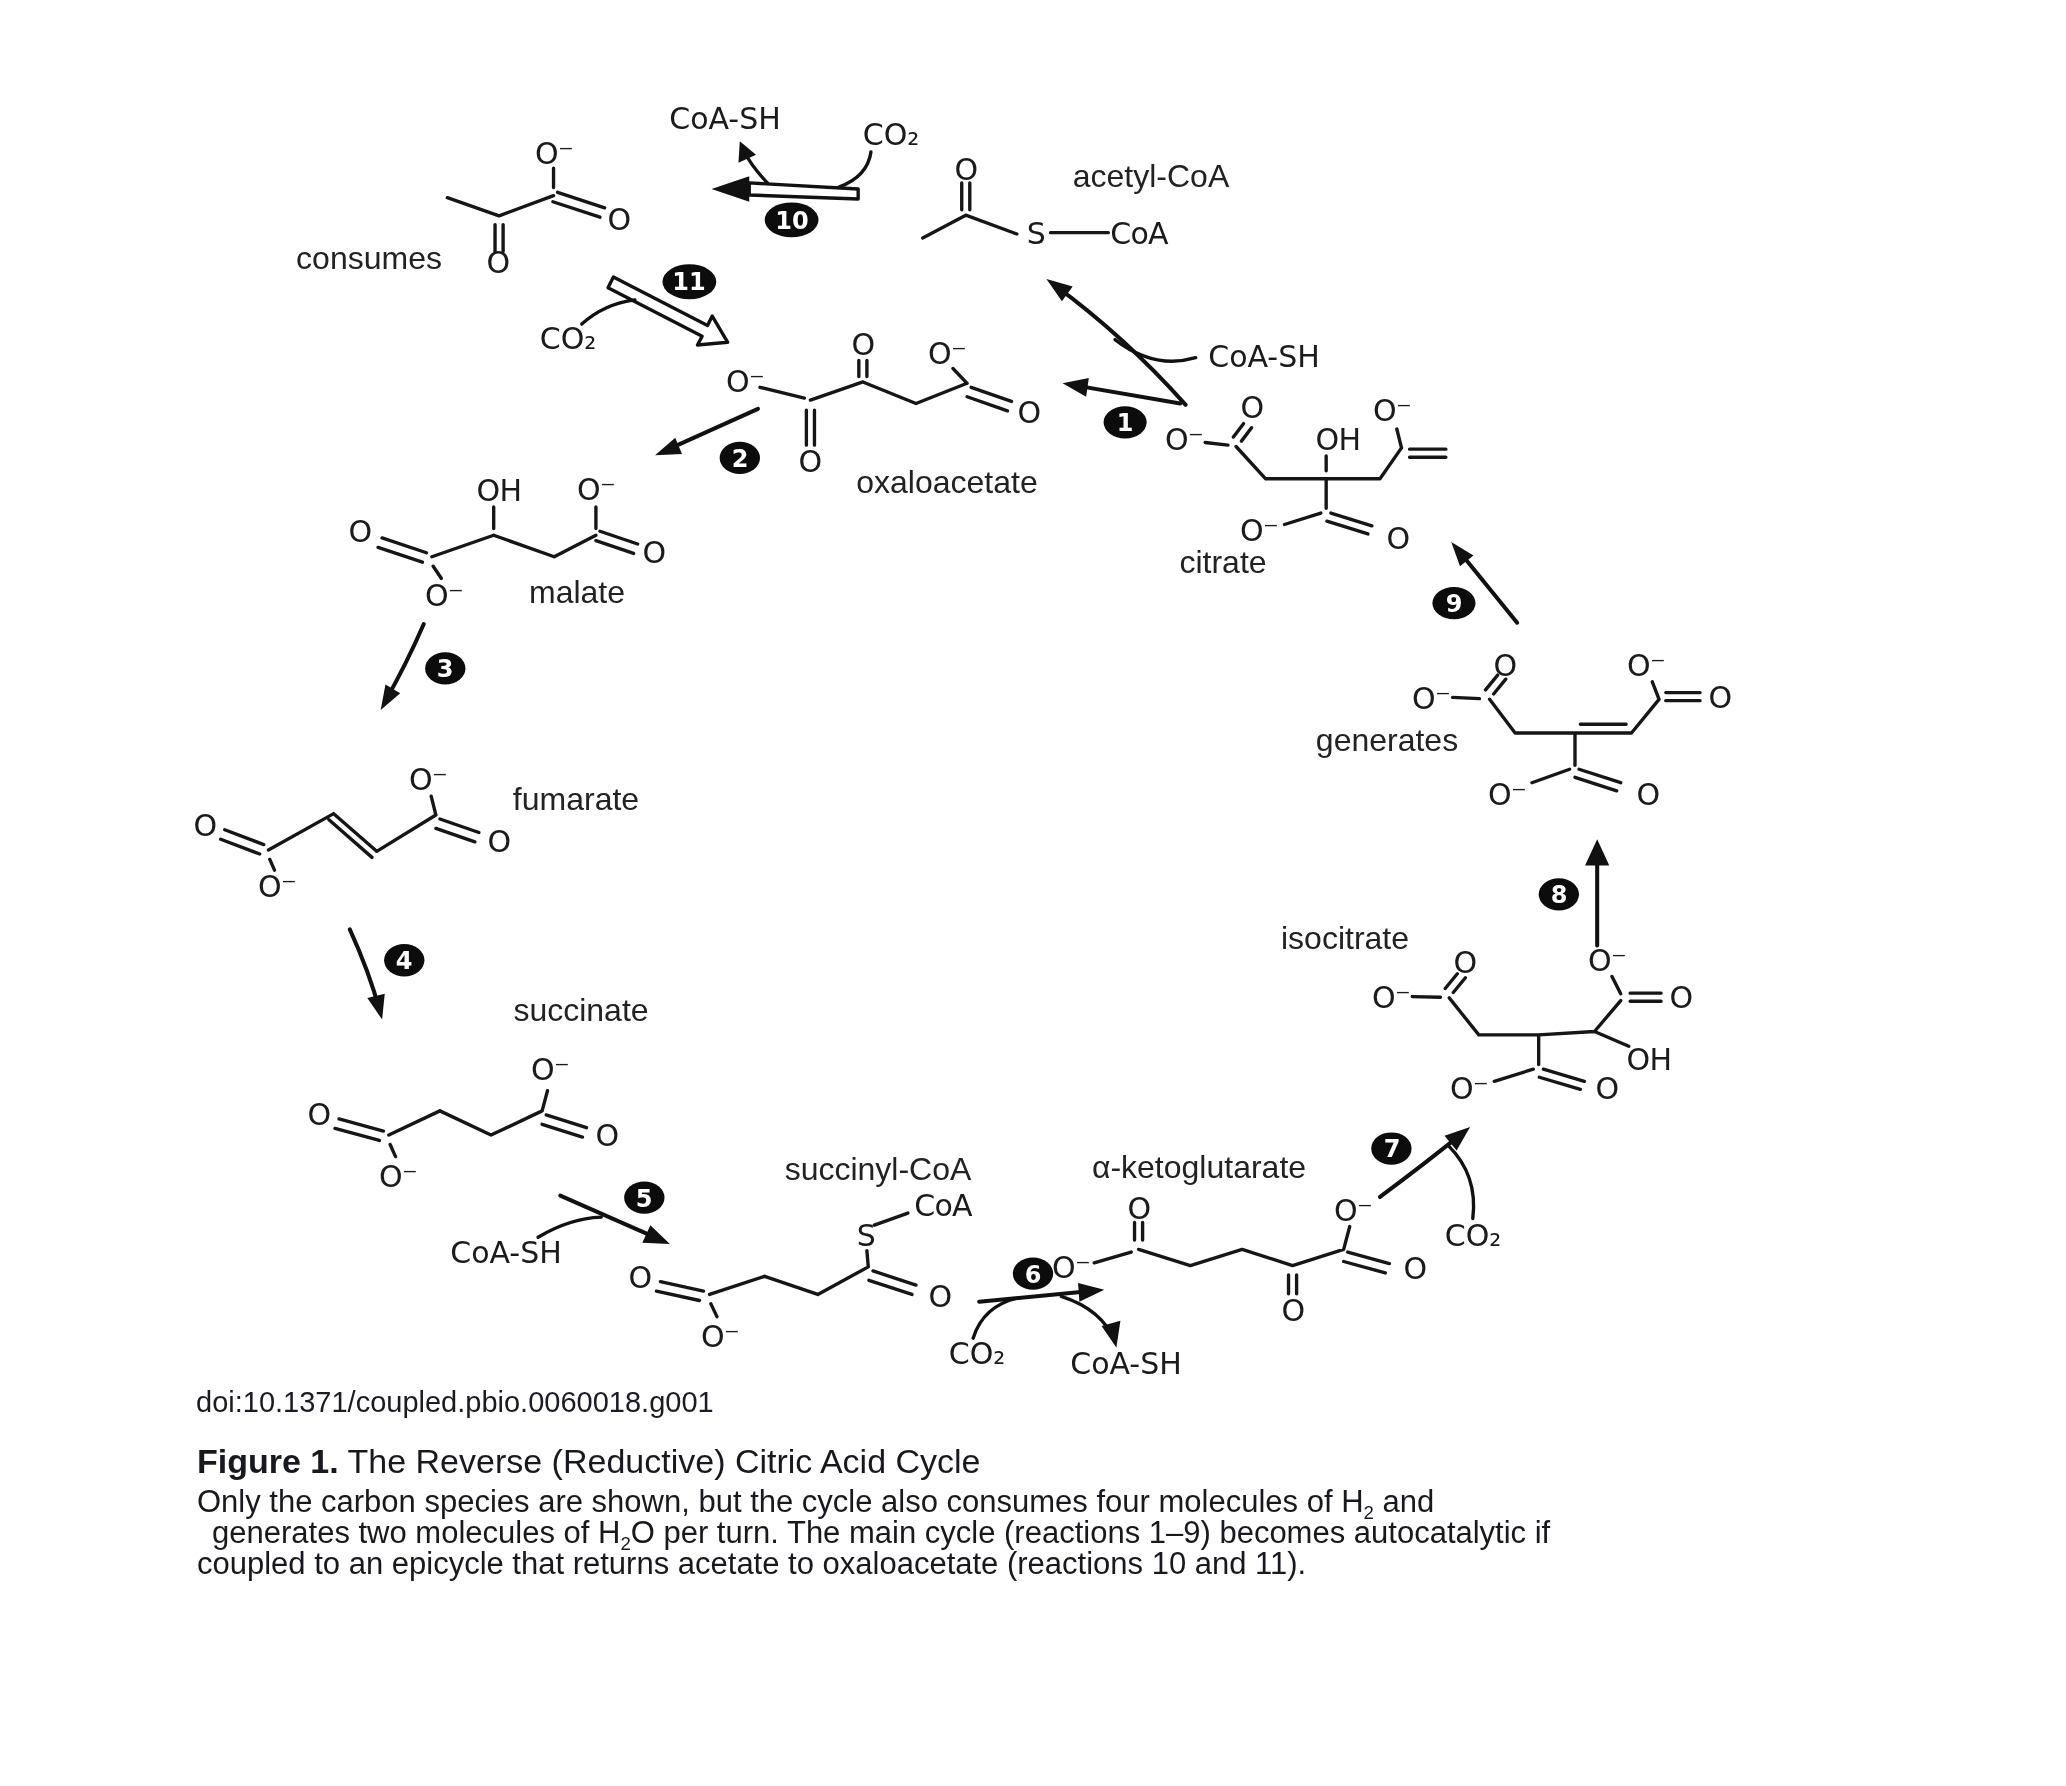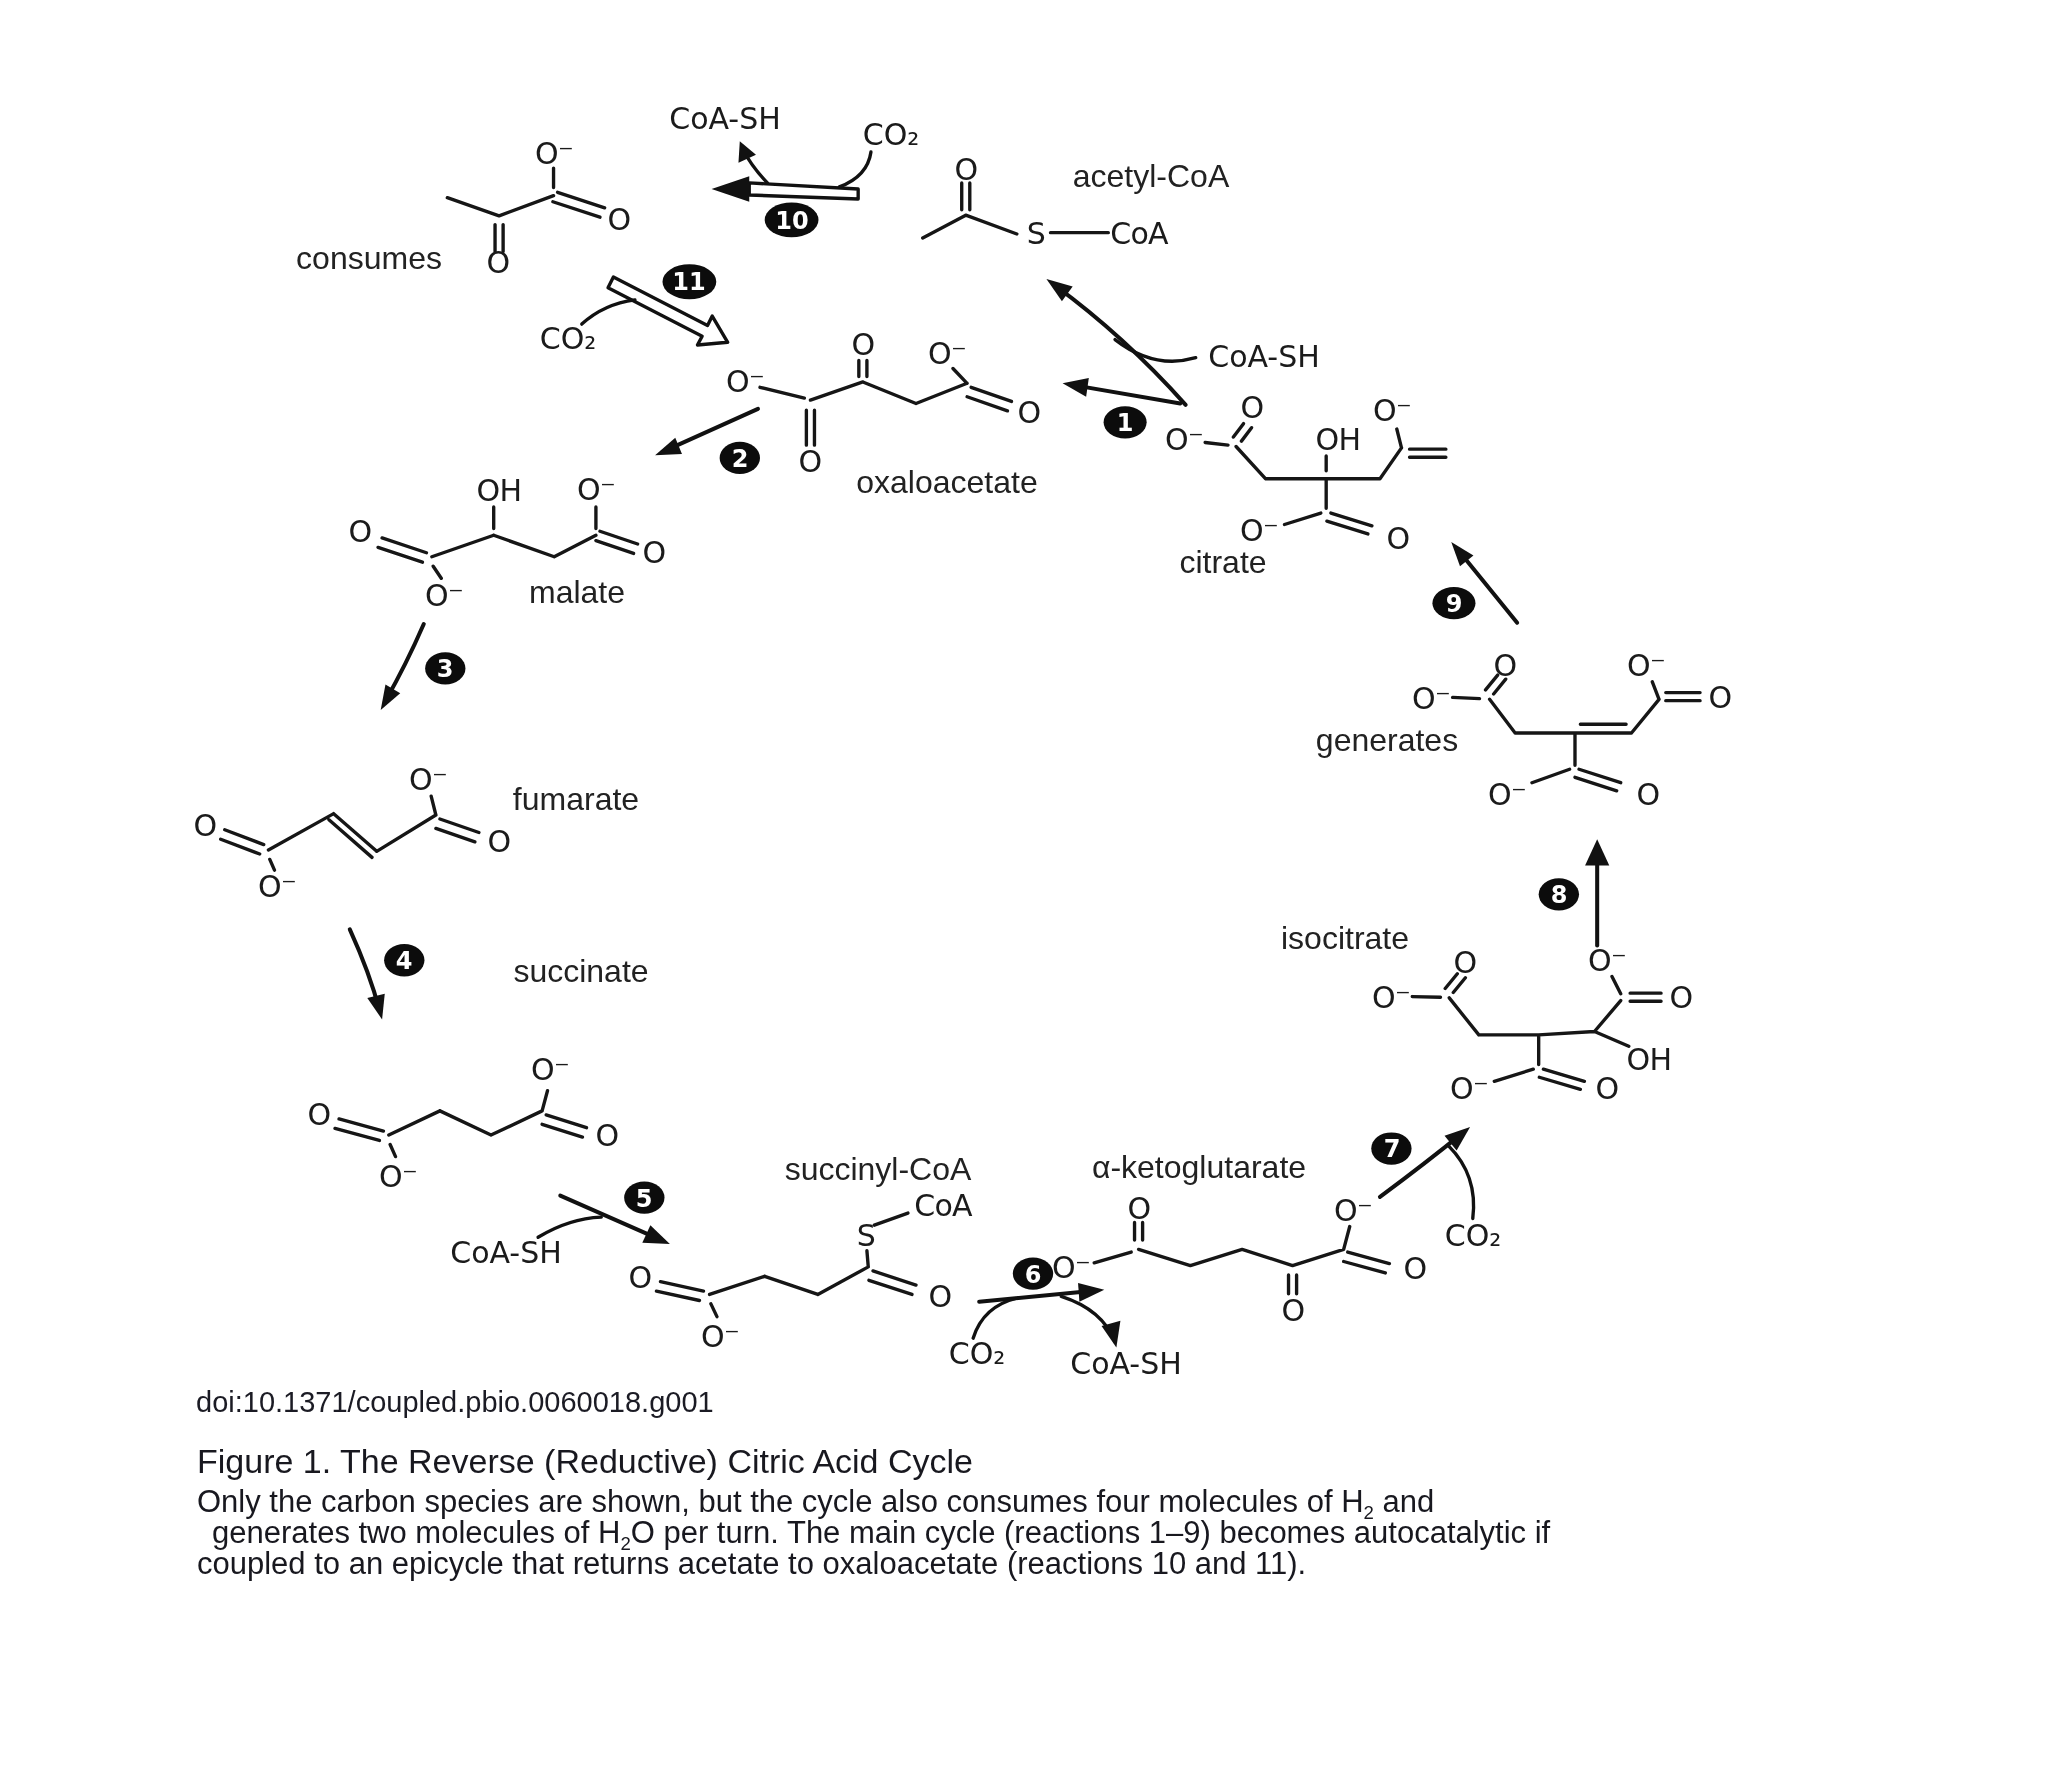--- a/index.html
+++ b/index.html
@@ -14,21 +14,21 @@
   .rnbg{fill:#0c0c0c;stroke:none;}
   .t{position:absolute;transform:translate(-50%,-50%);white-space:nowrap;}
   .atom{font-family:"DejaVu Sans",sans-serif;font-size:30px;color:#1b1b1b;letter-spacing:-0.7px;}
   .cof{font-family:"DejaVu Sans",sans-serif;font-size:30px;color:#1b1b1b;}
   .mol{font-family:"Liberation Sans","DejaVu Sans",sans-serif;font-size:32px;color:#222222;}
   .rn{font-family:"DejaVu Sans",sans-serif;font-size:24px;font-weight:700;color:#ffffff;}
   .cap{position:absolute;white-space:nowrap;color:#18181f;font-size:31px;line-height:31px;}
   .cap sub{font-size:0.6em;}
   .doi{font-size:29px;color:#1b1b24;}
   .figline{font-size:34px;}
-  .figline .b{font-weight:400;}
+  .figline .b{font-weight:700;}
 </style>
 </head>
 <body>
 
 <svg id="art" width="2066" height="1786" viewBox="0 0 3072 2656">
 
   <g>
     <path class="bond" d="M665,294 L742,321 M742,321 L823,291 M823,279 L823,250 M736,334 L736,374 M748,334 L748,374 M829,286 L899,309 M822,300 L892,323"></path>
   </g>
   <g>
@@ -144,21 +144,21 @@
 <div class="t rn" style="left:1454px;top:604px">9</div>
 <div class="t rn" style="left:792px;top:221px">10</div>
 <div class="t rn" style="left:689px;top:282px">11</div>
 
 <div class="t mol" style="left:369px;top:258px">consumes</div>
 <div class="t mol" style="left:1151px;top:176px">acetyl-CoA</div>
 <div class="t mol" style="left:947px;top:482px">oxaloacetate</div>
 <div class="t mol" style="left:1223px;top:562px">citrate</div>
 <div class="t mol" style="left:577px;top:592px">malate</div>
 <div class="t mol" style="left:576px;top:799px">fumarate</div>
-<div class="t mol" style="left:581px;top:971px">succinate</div>
+<div class="t mol" style="left:581px;top:1010px">succinate</div>
 <div class="t mol" style="left:878px;top:1169px">succinyl-CoA</div>
 <div class="t mol" style="left:1199px;top:1167px">α-ketoglutarate</div>
 <div class="t mol" style="left:1345px;top:938px">isocitrate</div>
 <div class="t mol" style="left:1387px;top:740px">generates</div>
 
 <div class="t cof" style="left:725px;top:118px">CoA-SH</div>
 <div class="t cof" style="left:891px;top:134px">CO₂</div>
 <div class="t cof" style="left:568px;top:338px">CO₂</div>
 <div class="t cof" style="left:1264px;top:356px">CoA-SH</div>
 <div class="t cof" style="left:506px;top:1252px">CoA-SH</div>

